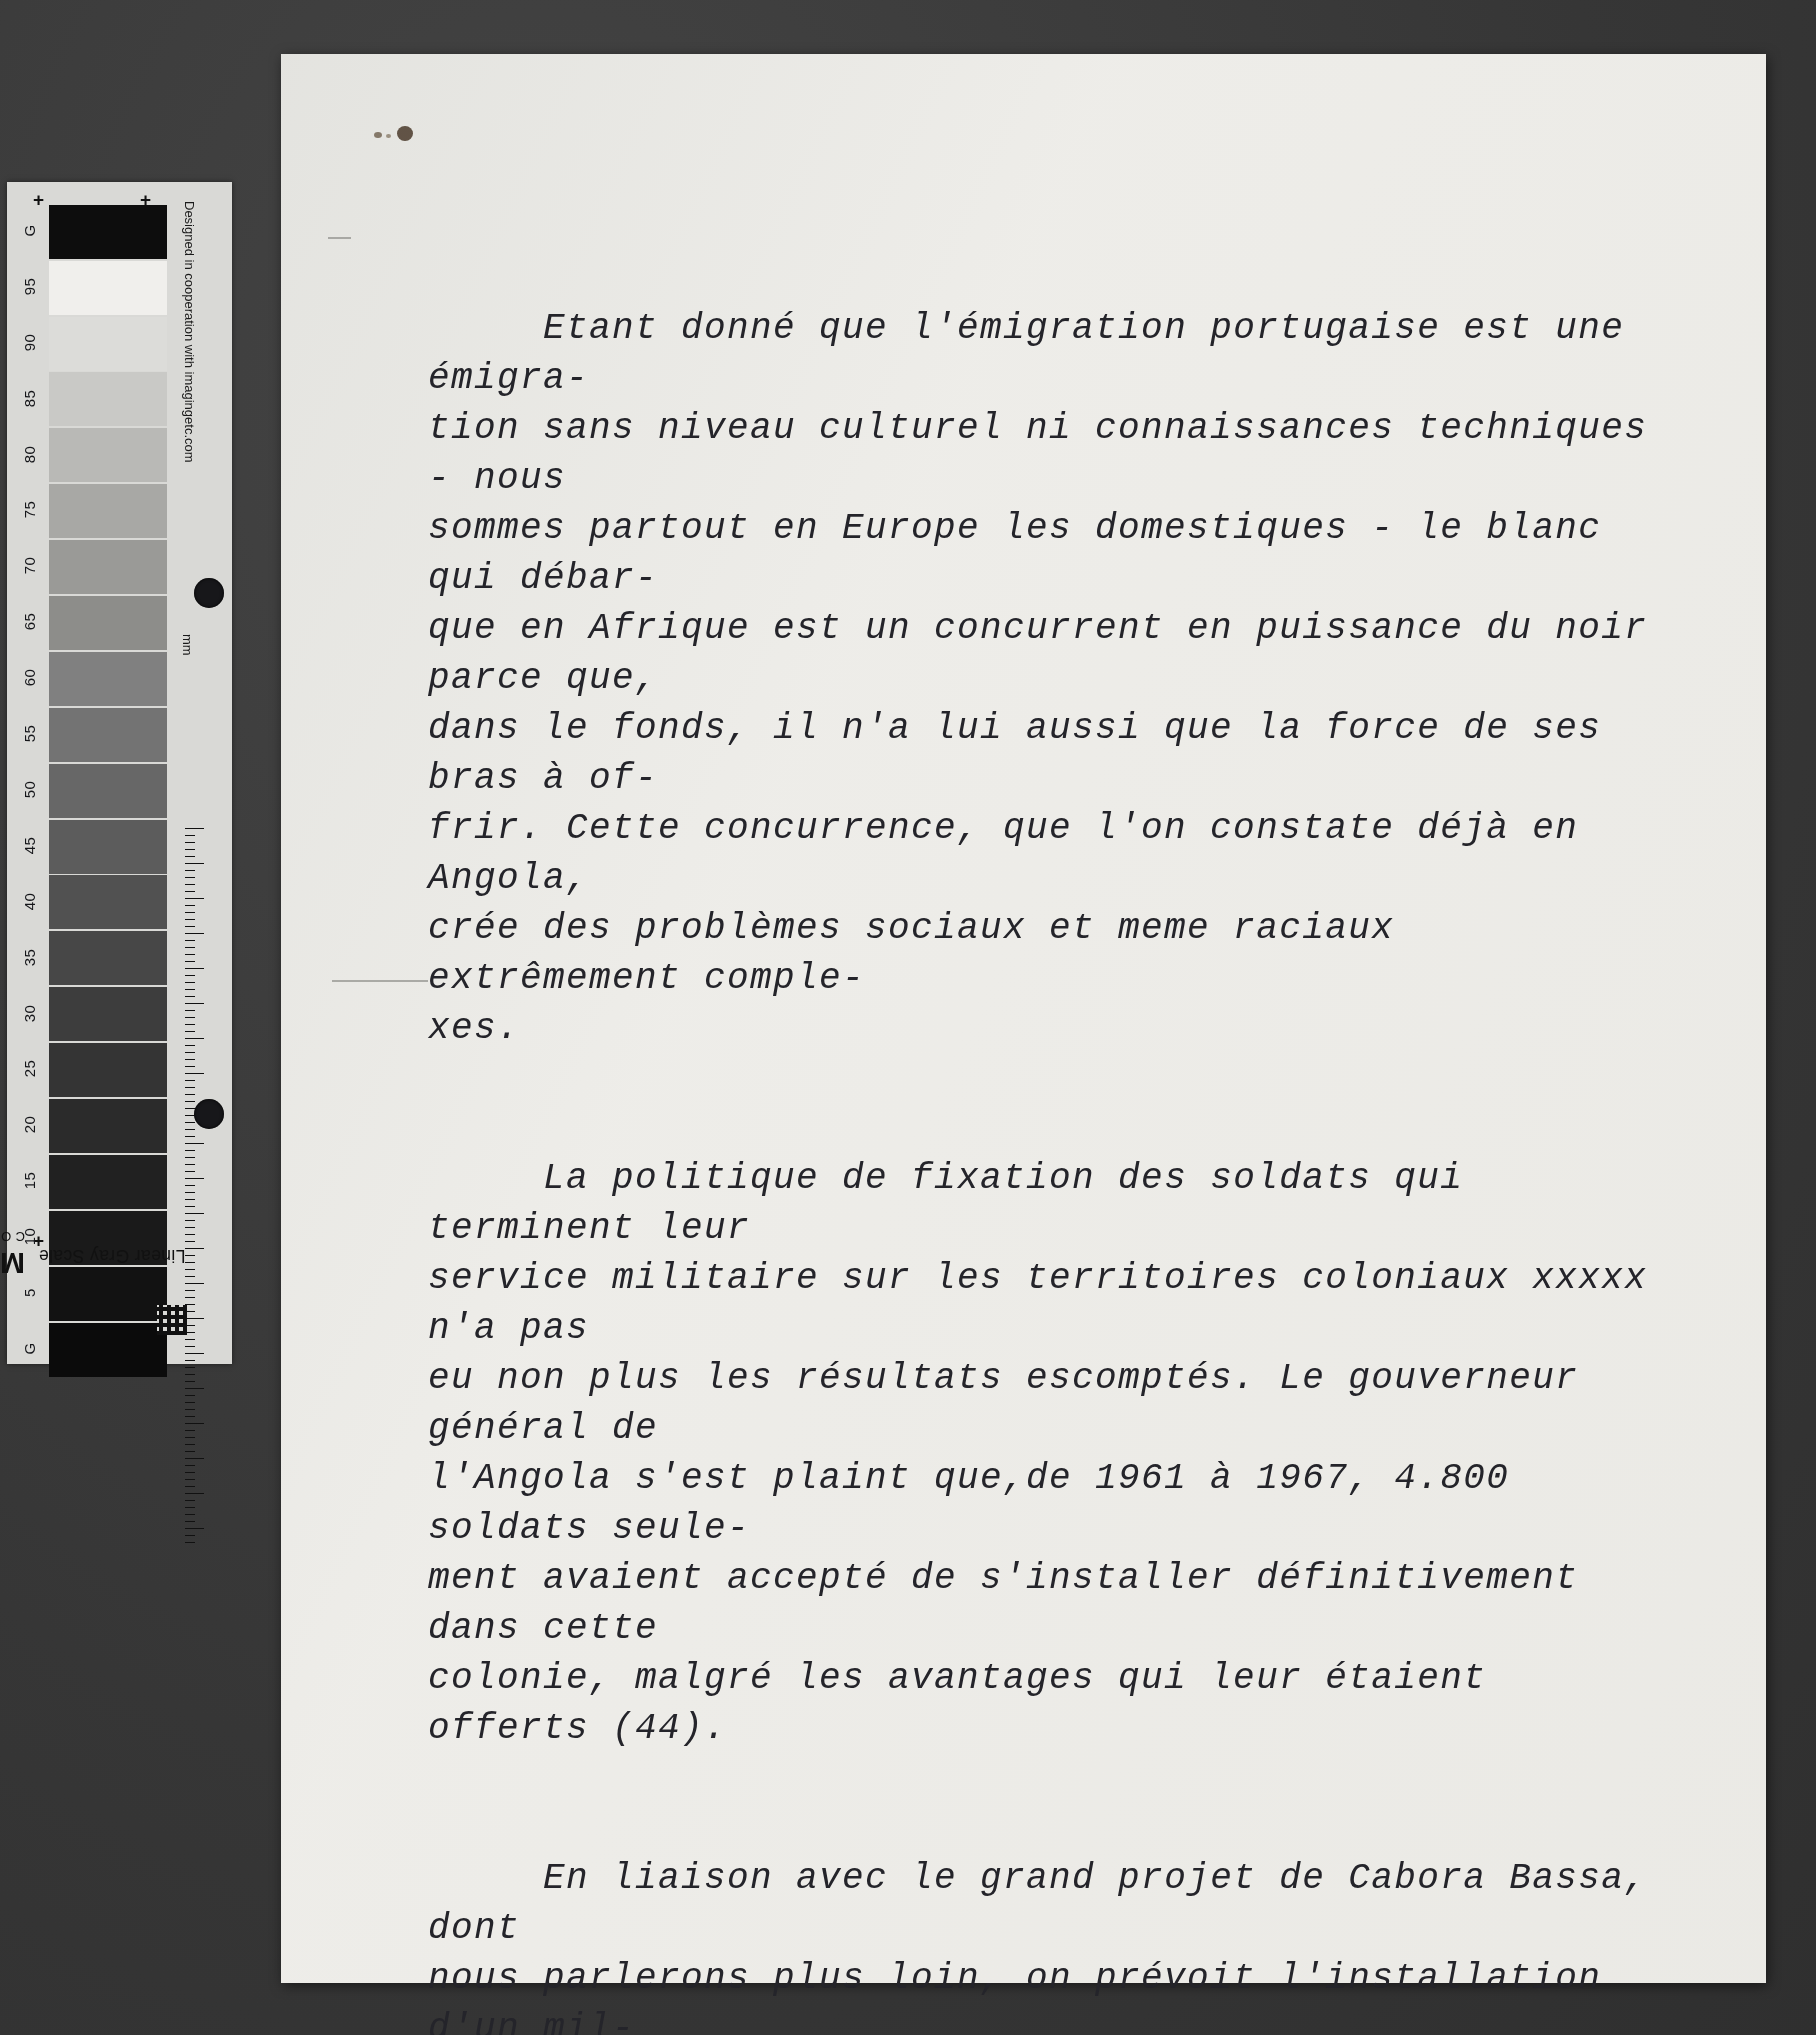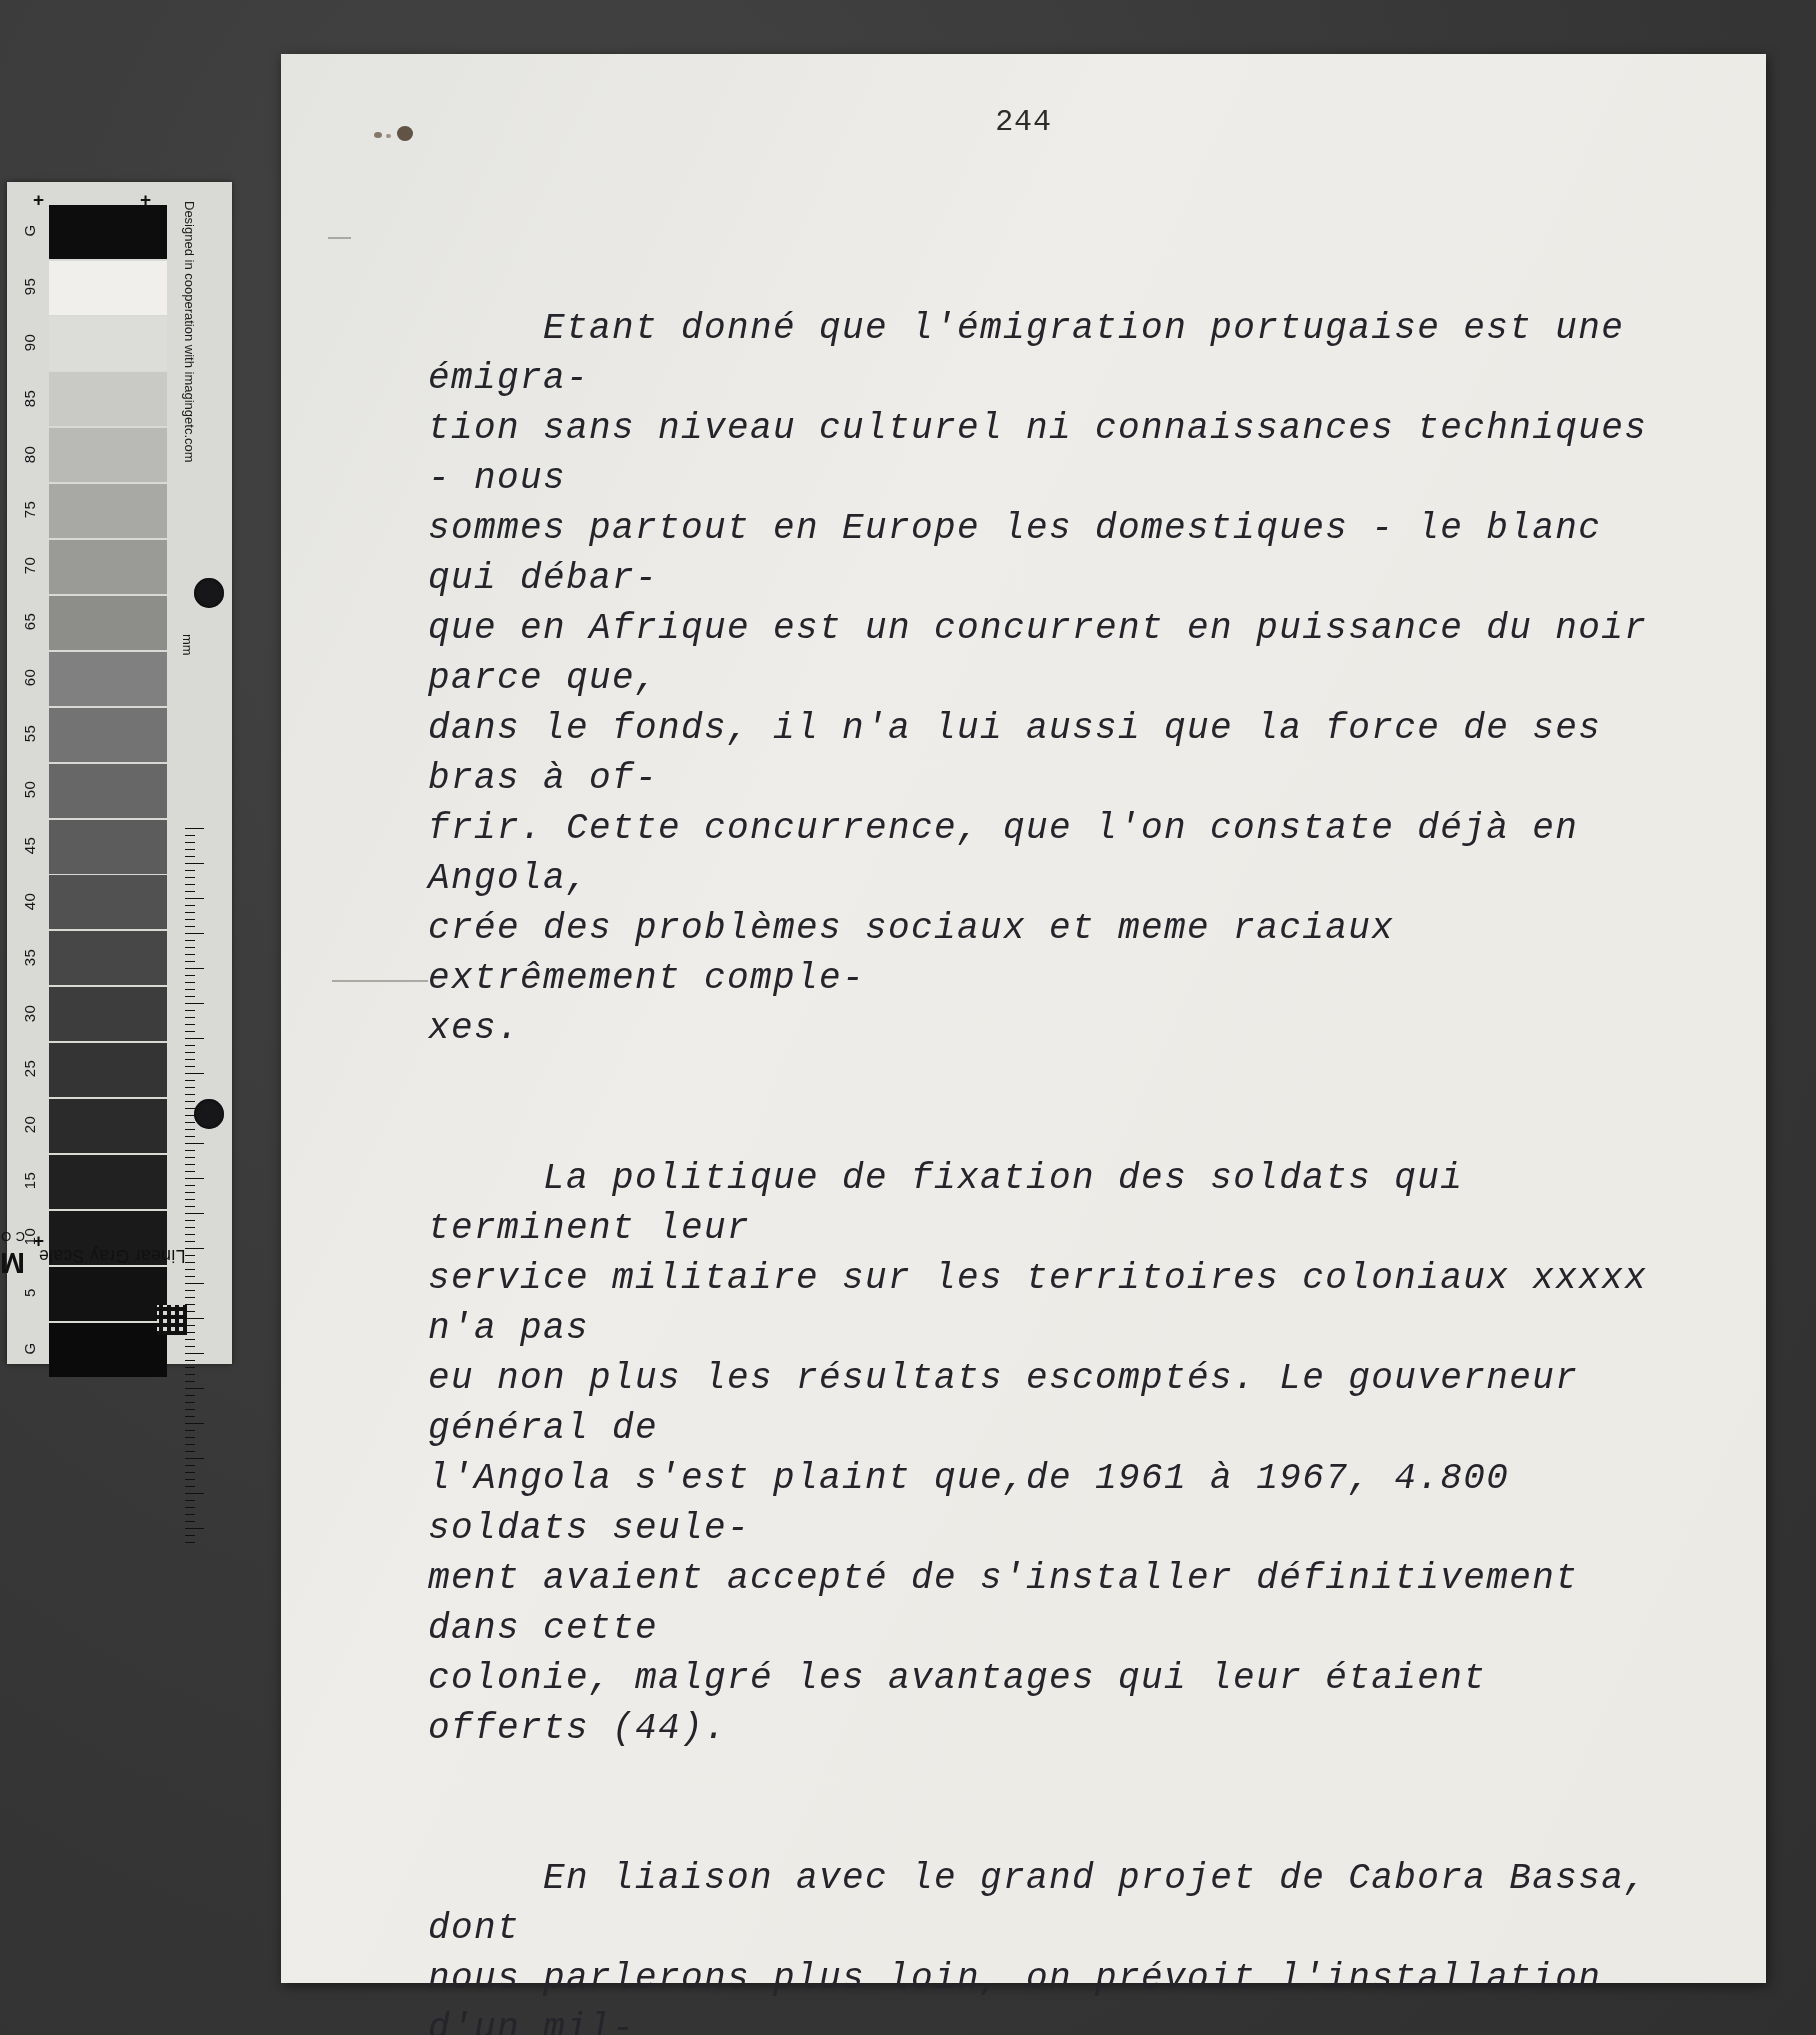--- a/index.html
+++ b/index.html
@@ -321,21 +321,20 @@
 
   <div class="edge-mark edge-1"></div>
   <div class="edge-mark edge-2"></div>
 
   <div class="ink-blot">
     <div class="b1"></div>
       <div class="b2"></div>
       <div class="b3"></div>
   </div>
 
-  <div class="page-number">244</div>
 
   <div class="body-text">
     <div class="para">     Etant donné que l'émigration portugaise est une émigra-
 tion sans niveau culturel ni connaissances techniques - nous
 sommes partout en Europe les domestiques - le blanc qui débar-
 que en Afrique est un concurrent en puissance du noir parce que,
 dans le fonds, il n'a lui aussi que la force de ses bras à of-
 frir. Cette concurrence, que l'on constate déjà en Angola,
 crée des problèmes sociaux et meme raciaux extrêmement comple-
 xes.</div>

